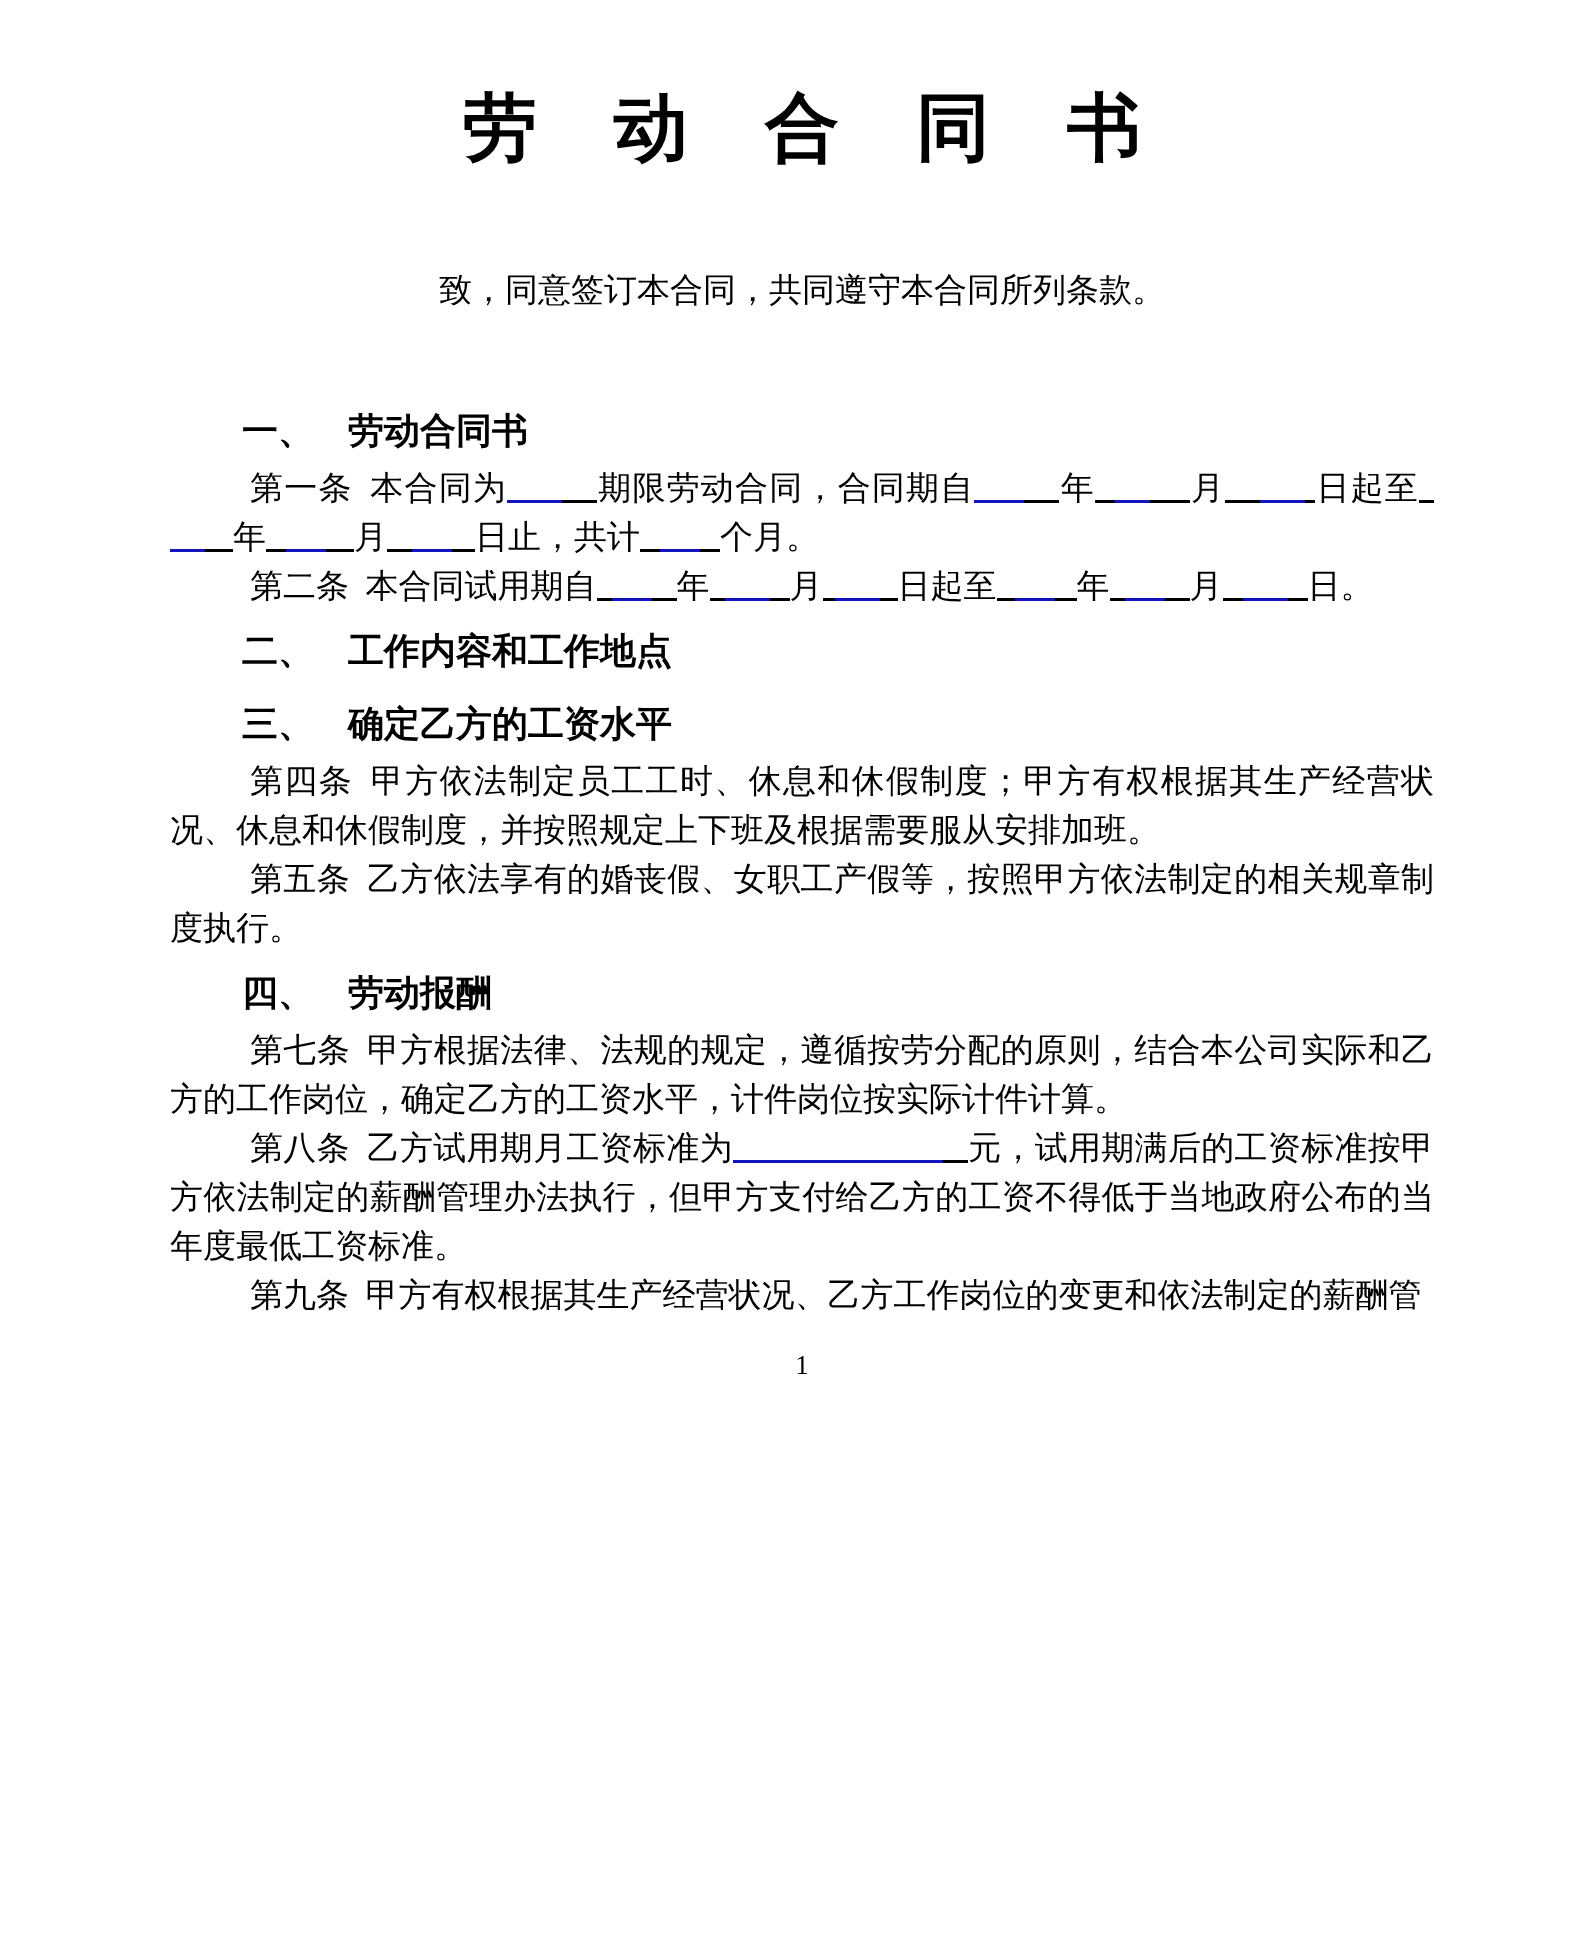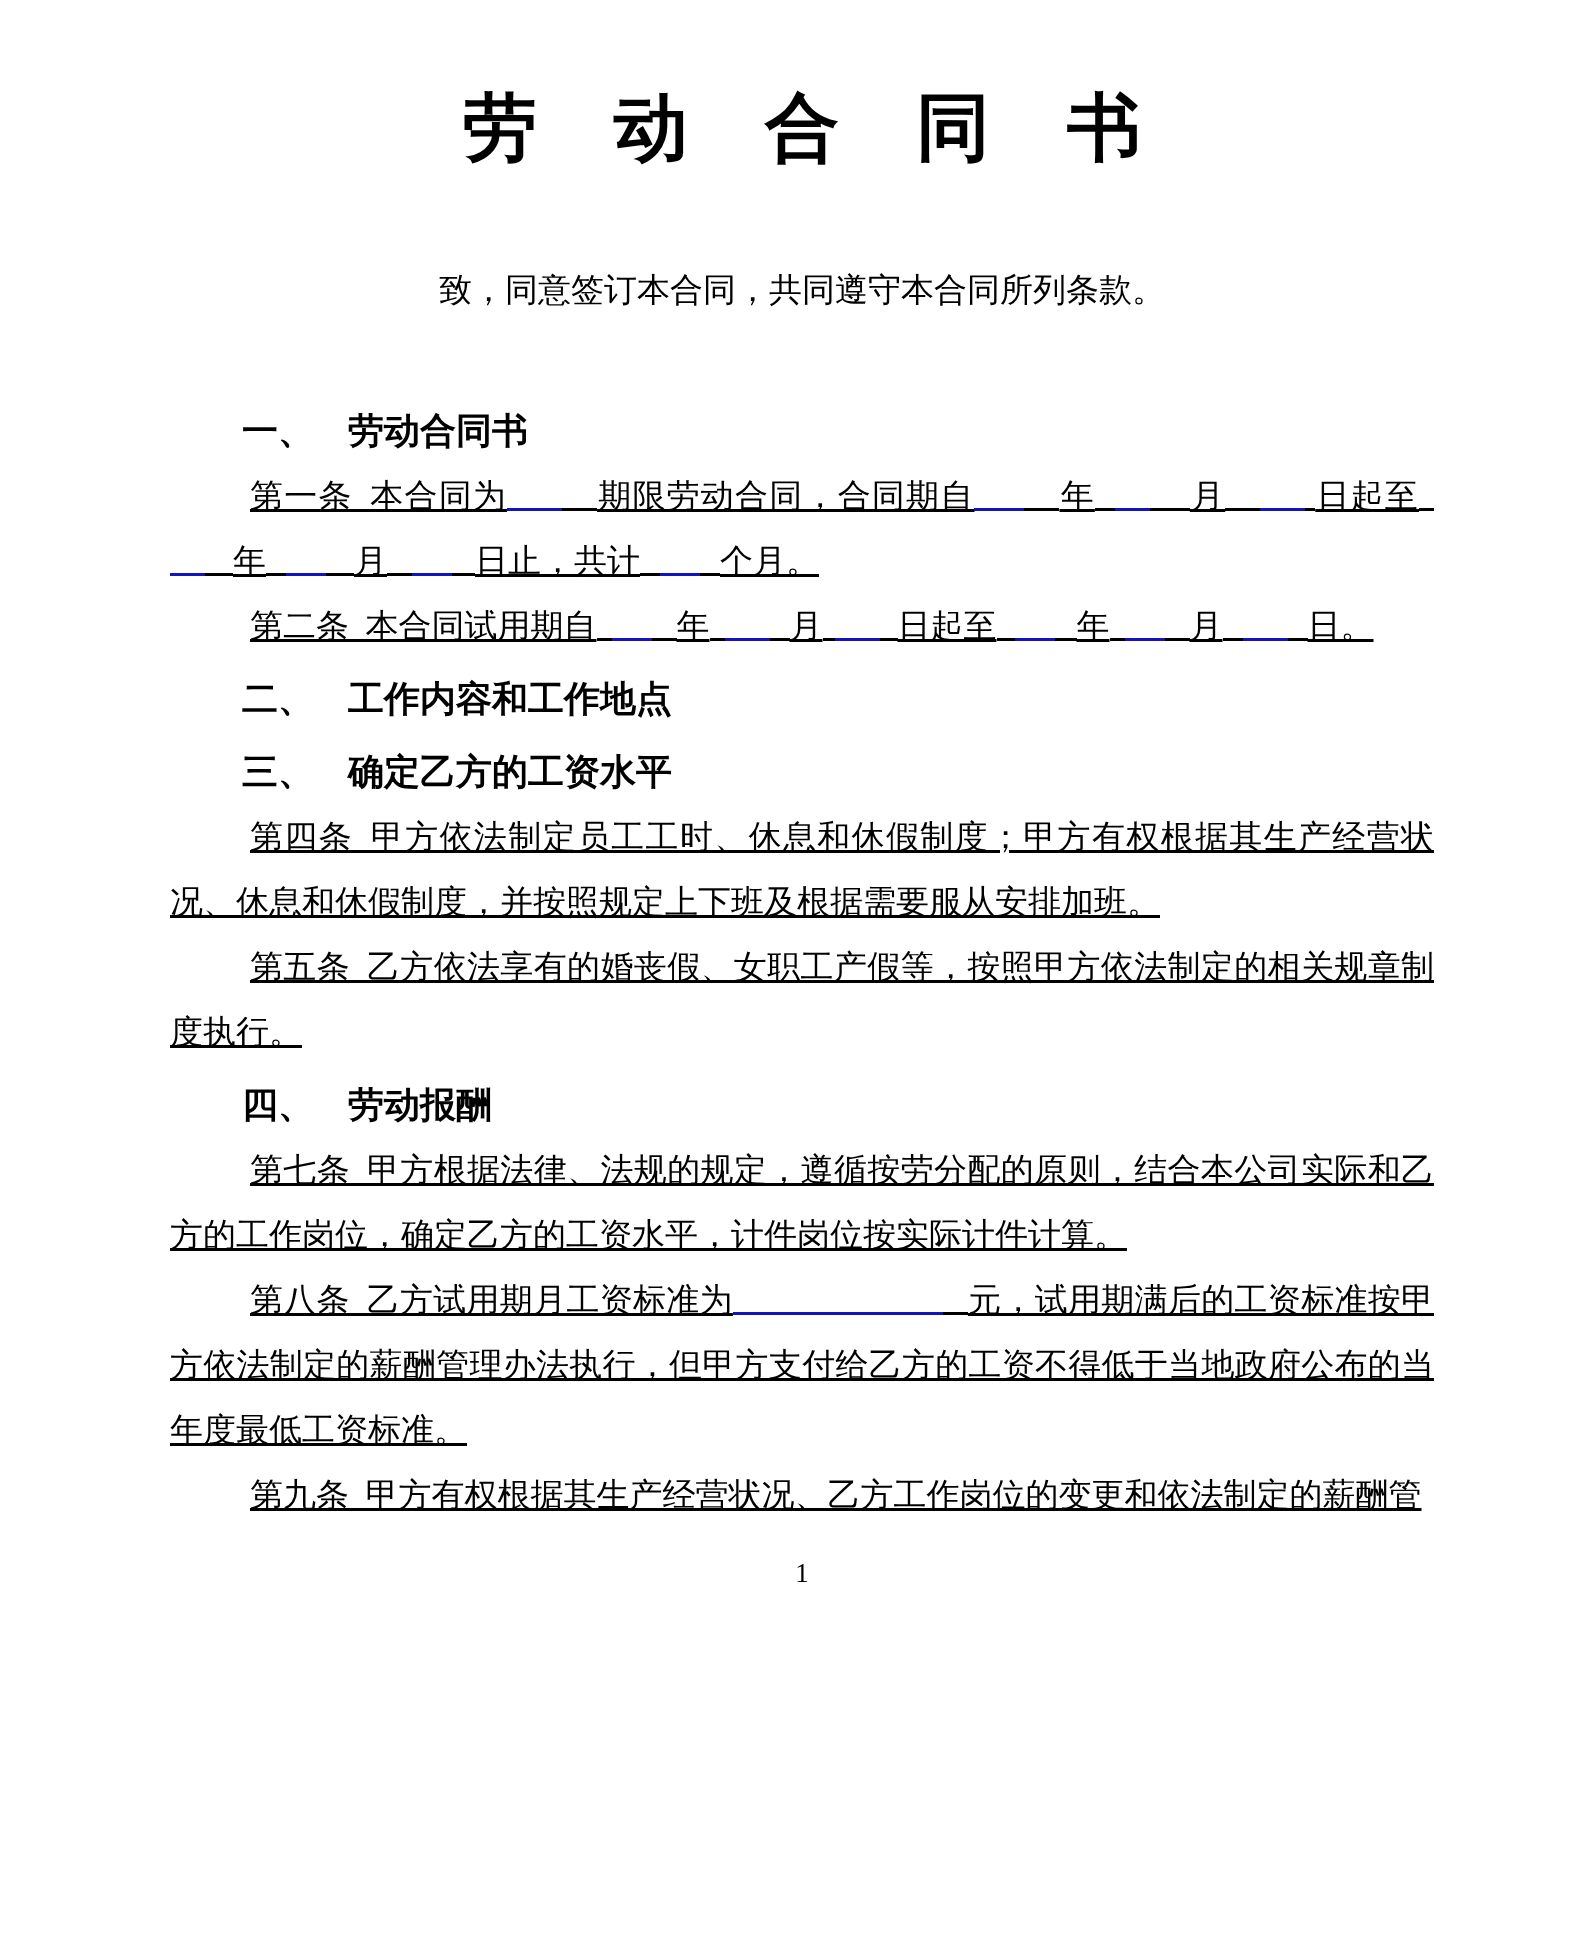--- a/index.html
+++ b/index.html
@@ -19,22 +19,22 @@
   .intro{
     margin:42px 0 0 0;font-size:33px;line-height:47px;text-align:center;
   }
   .heading{
     margin:8px 0 0 0;padding-left:72px;
     font-size:36px;font-weight:bold;line-height:65px;
   }
   .heading-first{margin-top:85px;}
   .h-num{margin-right:34px;}
   .para{
-    margin:0;font-size:33px;line-height:65px;
-    text-align:justify;text-indent:80px;text-decoration:underline;
+    margin:0;font-size:33px;line-height:49px;
+    text-align:justify;text-indent:80px;
   }
   .u{
     display:inline-block;height:30px;margin-bottom:-4px;
     border-bottom:3px solid #000;
   }
   .u-blue{border-bottom-color:#1414be;}
   .footer{
     margin-top:25px;text-align:center;font-size:27px;line-height:40px;
   }
 </style>

